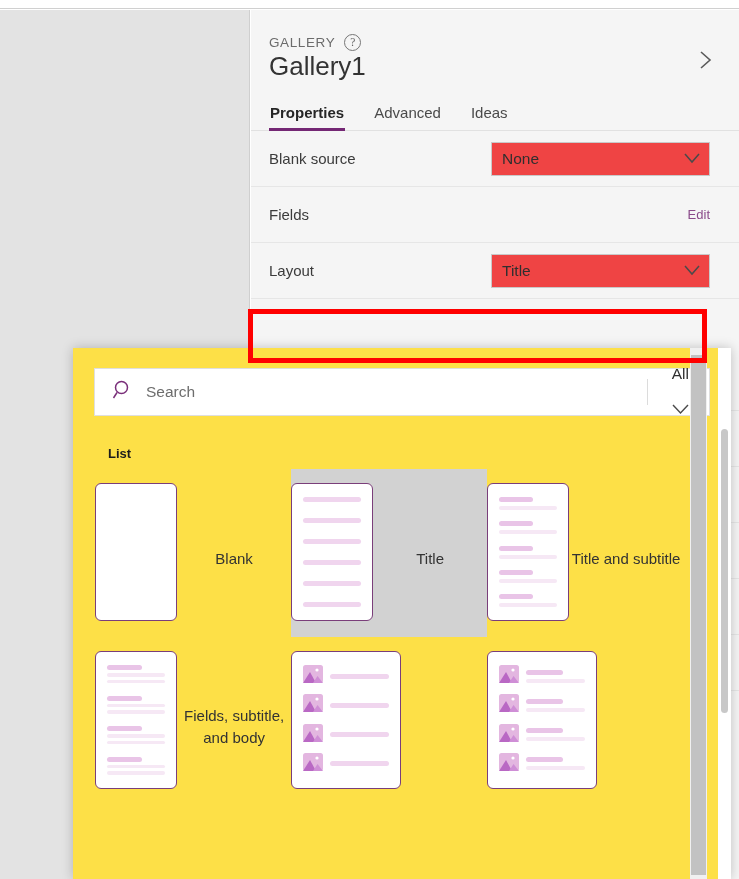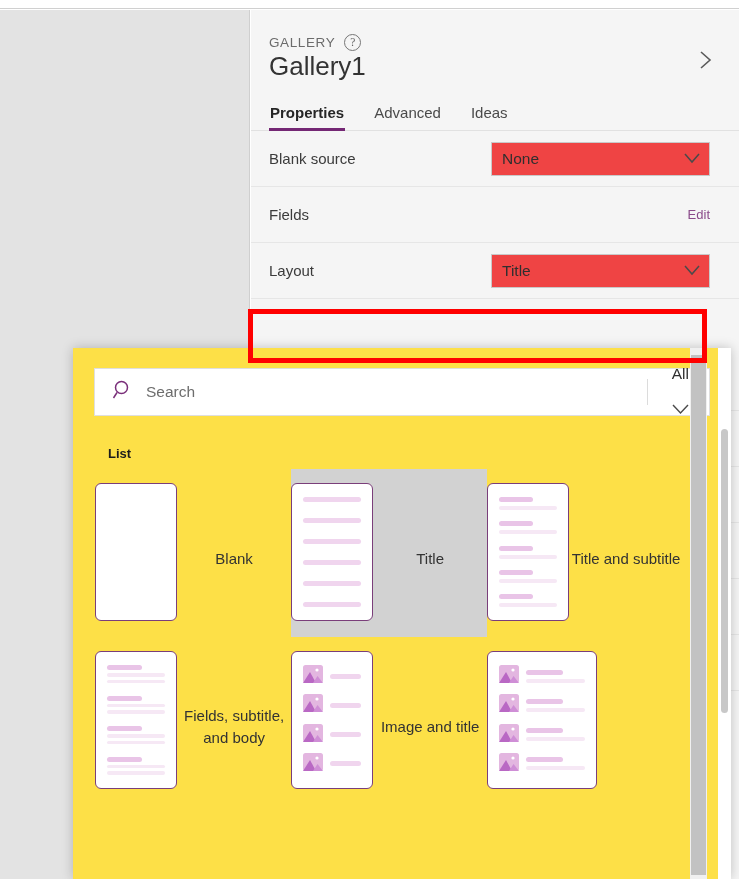--- a/index.html
+++ b/index.html
@@ -399,21 +399,20 @@
                   <path d="M0 18 L7 7 L13 18 Z" fill="#b968c4"></path>
                   <path d="M10 18 L14.5 11 L20 18 Z" fill="#cf8ed6"></path>
                 </svg>
               </span>
               <div class="lines">
                   <div class="b-one"></div>
                 </div>
             </div>
           </div>
         </div>
-        <div class="card-label">Image and title</div>
       </div>
 
       <div class="card">
         <div class="thumb">
           <div class="imglist" style="display:flex;flex-direction:column;">
             <div class="imgrow">
               <span class="ph">
                 <svg width="20" height="18" viewBox="0 0 20 18">
                   <rect x="0" y="0" width="20" height="18" rx="2.5" fill="#e3b6e0"></rect>
                   <circle cx="14" cy="5" r="1.6" fill="#ffffff"></circle>

